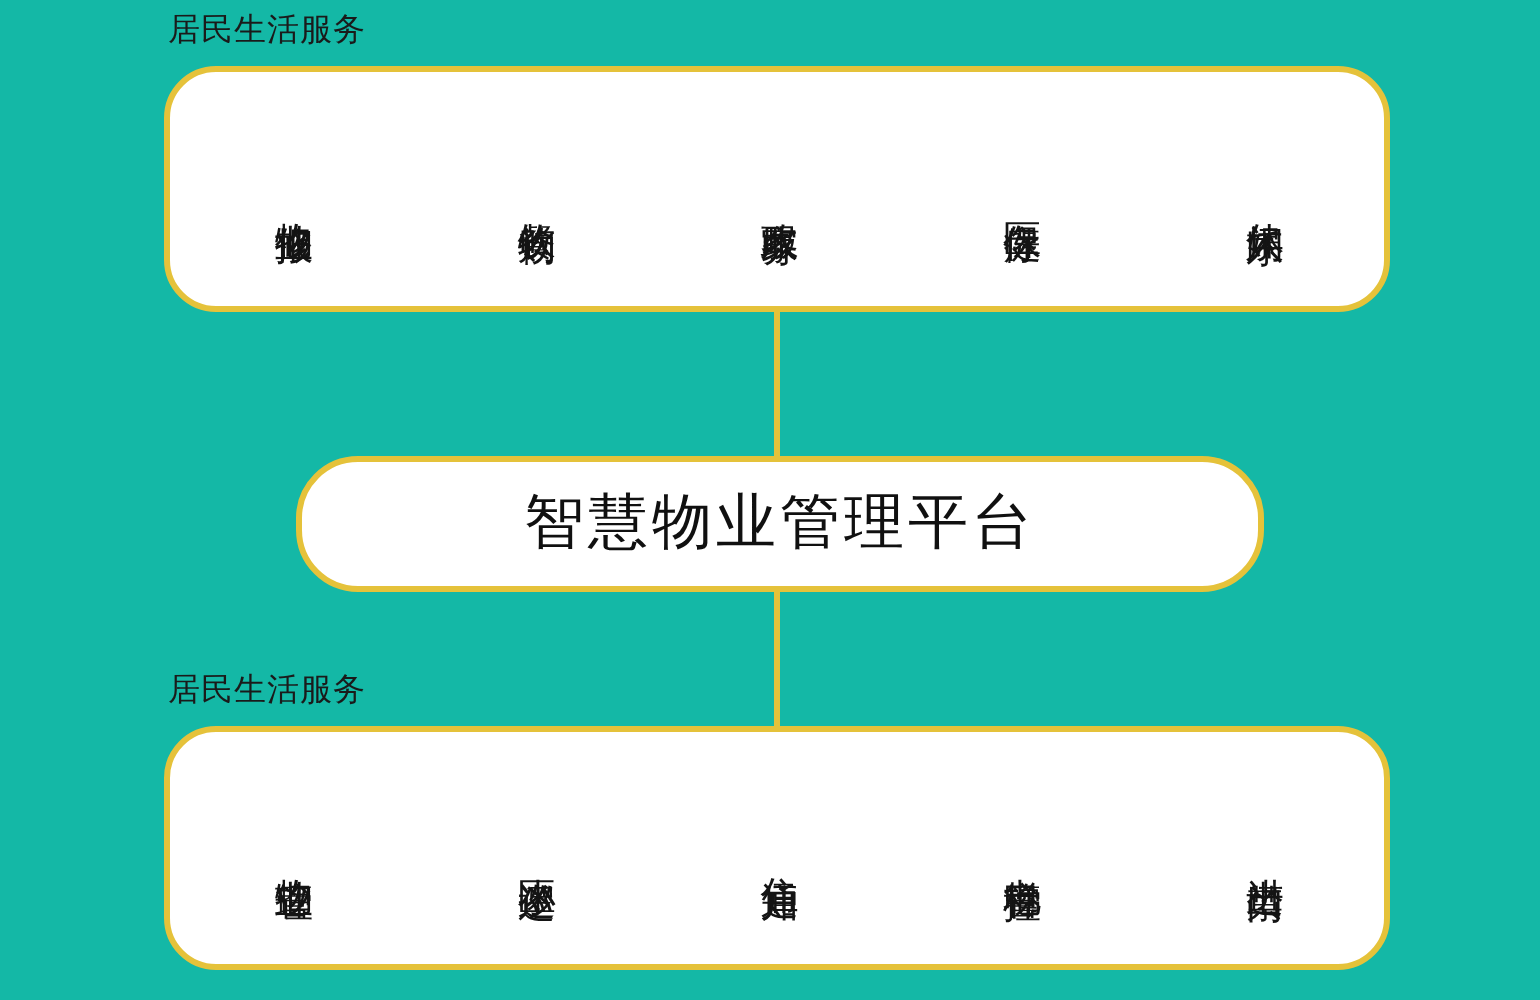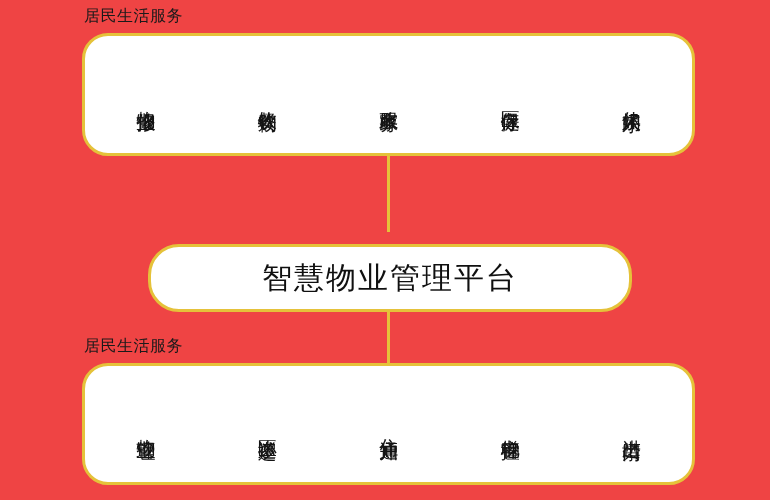--- a/index.html
+++ b/index.html
@@ -10,21 +10,21 @@
     width: 770px;
     height: 500px;
     background: #ffffff;
     font-family: "Liberation Sans", "DejaVu Sans", sans-serif;
     overflow: hidden;
   }
   #diagram {
     position: relative;
     width: 770px;
     height: 500px;
-    background: #ef4444;
+    background: #14b8a6;
   }
 
   
   .section-caption {
     position: absolute;
     font-size: 16px;
     font-weight: 500;
     color: #1a1a1a;
     letter-spacing: 0.5px;
     white-space: nowrap;
@@ -61,21 +61,21 @@
     height: 123px;
   }
   #box-bottom {
     left: 82px;
     top: 363px;
     width: 613px;
     height: 122px;
   }
   #box-center {
     left: 148px;
-    top: 244px;
+    top: 228px;
     width: 484px;
     height: 68px;
     border-radius: 31px;
     justify-content: center;
   }
 
   
   .v-item {
     writing-mode: vertical-rl;
     text-orientation: upright;

